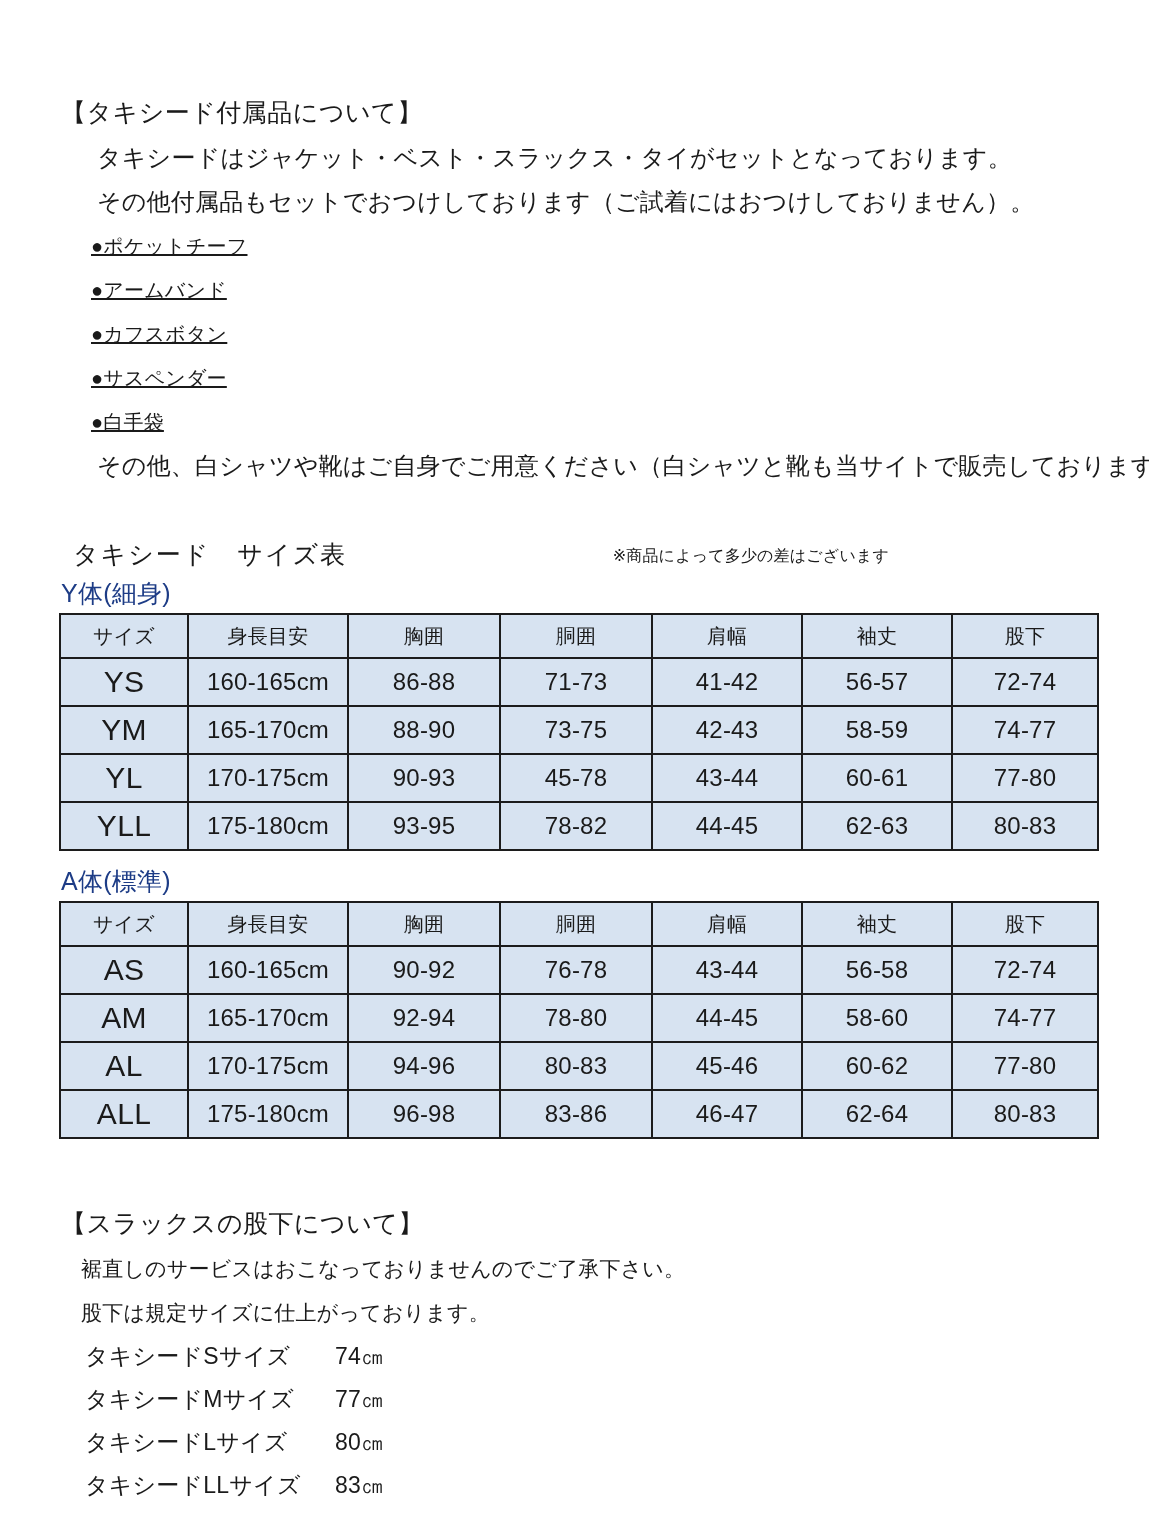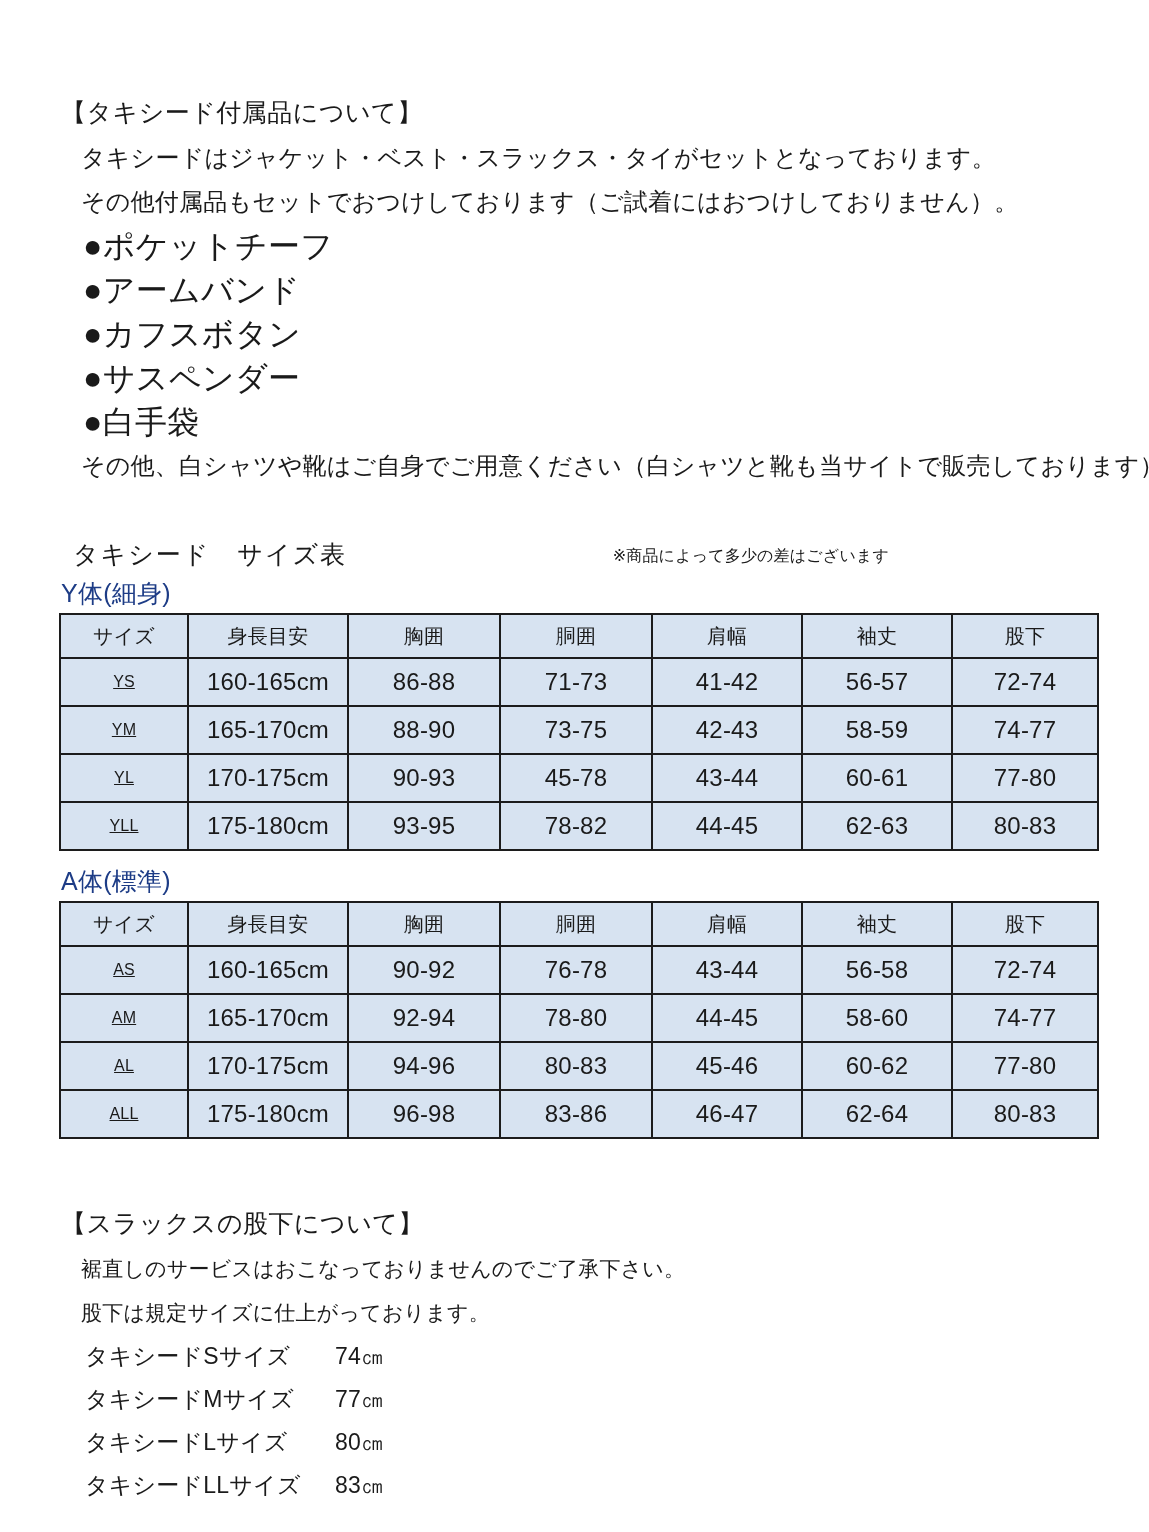--- a/index.html
+++ b/index.html
@@ -30,29 +30,30 @@
   .intro-heading {
     font-size: 25px;
     line-height: 44px;
     letter-spacing: 0.02em;
     margin: 0 0 2px 6px;
   }
   .intro-line {
     font-size: 24px;
     line-height: 44px;
     letter-spacing: 0.01em;
-    margin-left: 26px;
+    margin-left: 42px;
     white-space: nowrap;
   }
   .bullet-line {
-    font-size: 32px;
-    line-height: 44px;
-    letter-spacing: 0.01em;
-    margin-left: 28px;
+    font-size: 20px;
+    line-height: 44px;
+    letter-spacing: 0.01em;
+    margin-left: 36px;
     white-space: nowrap;
+    text-decoration: underline;
   }
 
   
   .size-section {
     margin-top: 50px;
   }
   .size-title-row {
     display: flex;
     align-items: flex-end;
     justify-content: space-between;
@@ -91,22 +92,21 @@
     letter-spacing: 0.01em;
   }
   table.size-table th {
     font-size: 20px;
     height: 40px;
   }
   table.size-table td {
     font-size: 24px;
   }
   table.size-table td.sizecode {
-    font-size: 16px;
-    text-decoration: underline;
+    font-size: 30px;
   }
   col.c0 { width: 128px; }
   col.c1 { width: 160px; }
   col.c2 { width: 152px; }
   col.c3 { width: 152px; }
   col.c4 { width: 150px; }
   col.c5 { width: 150px; }
   col.c6 { width: 146px; }
 
   

